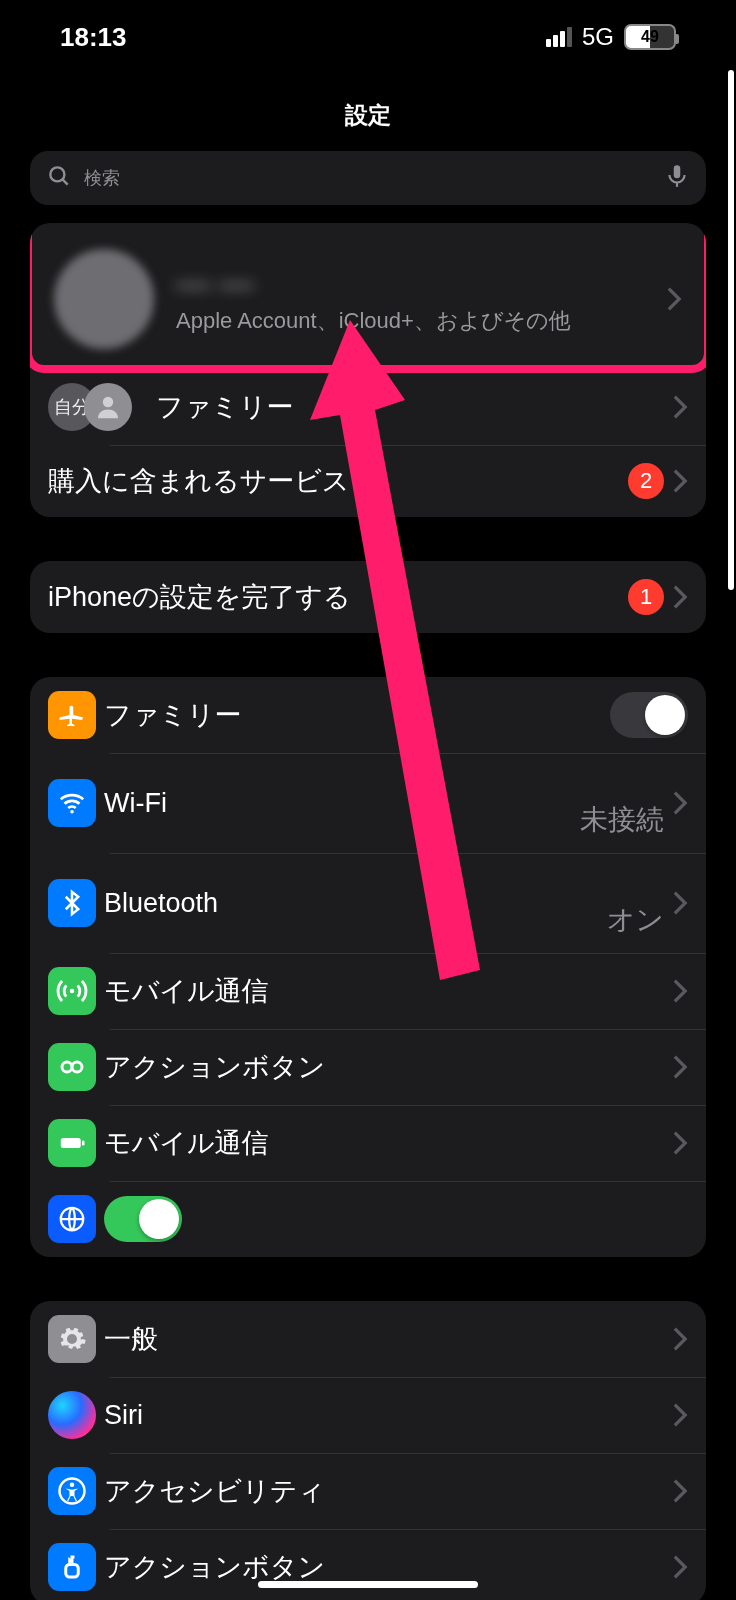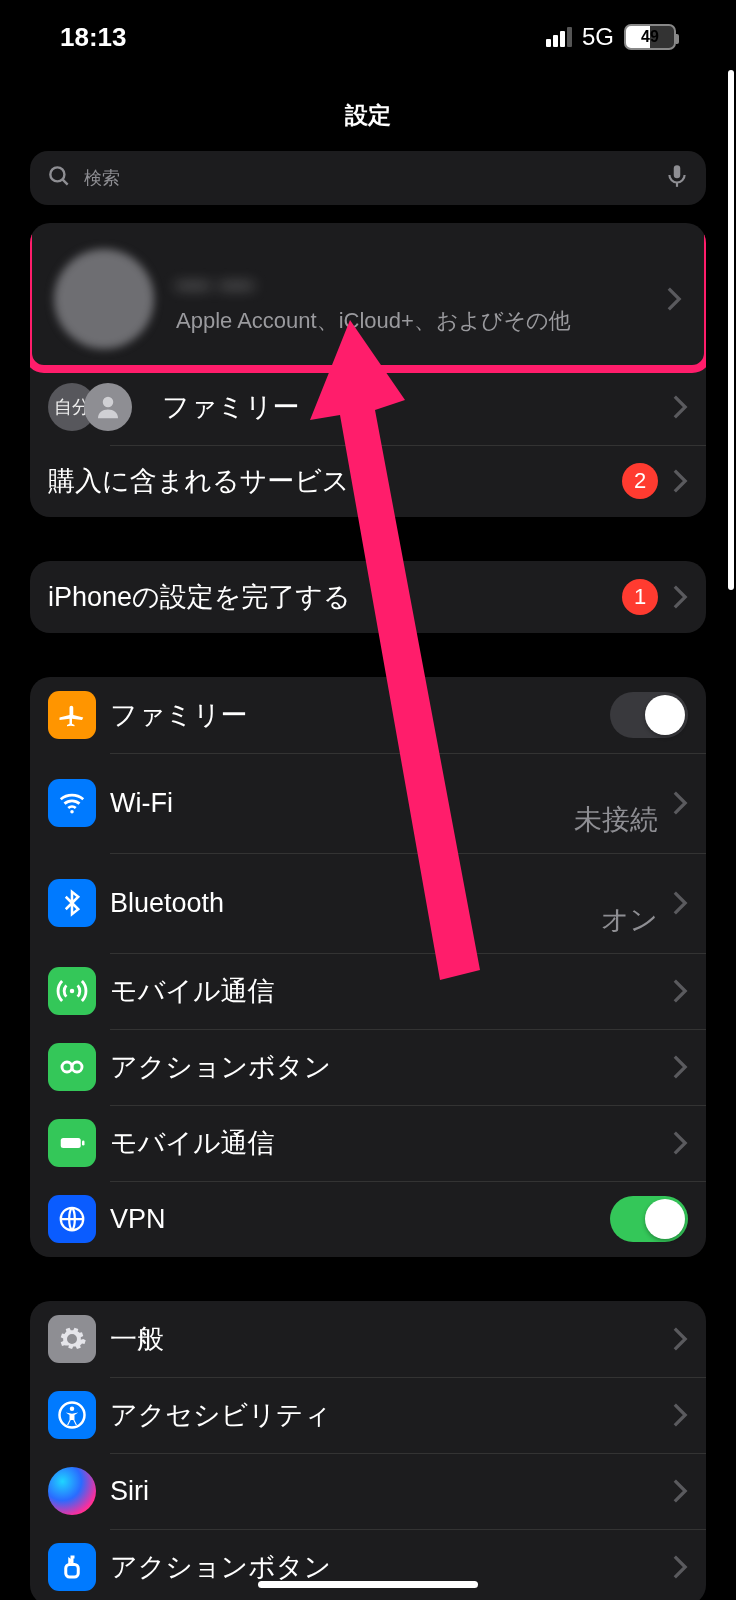--- a/index.html
+++ b/index.html
@@ -55,21 +55,21 @@
     background: #1c1c1e; border-radius: 18px;
     padding: 12px 16px; margin-bottom: 18px;
   }
   .search-bar .search-icon svg, .search-bar .mic-icon svg { width: 26px; height: 26px; }
   .search-bar .placeholder { flex: 1; color: #8e8e93; font-size: 18px; }
 
   .section {
     background: #1c1c1e; border-radius: 20px; overflow: hidden; margin-bottom: 44px;
   }
   .row {
-    display: flex; align-items: center; gap: 14px;
+    display: flex; align-items: center; gap: 8px;
     padding: 14px 18px; min-height: 72px; position: relative;
   }
   .row + .row::before {
     content:"";position:absolute;left:80px;right:0;top:0;height:1px;background:#333;
   }
   .row .icon {
     width: 48px; height: 48px; border-radius: 11px; flex-shrink:0;
     display:flex;align-items:center;justify-content:center;
   }
   .row .label { flex: 1; font-size: 27px; color: #fff; }
@@ -306,60 +306,59 @@
             <polyline points="2,2 10,10 2,18"></polyline>
           </svg></span>
     </div>
     <div class="row">
       <span class="icon bg-dblue">
         <svg viewBox="0 0 24 24" fill="none" stroke="#fff" stroke-width="1.8">
             <circle cx="12" cy="12" r="9"></circle>
             <path d="M3 12h18M12 3c3 3 3 15 0 18M12 3c-3 3-3 15 0 18"></path>
           </svg>
       </span>
-      <span class="label">VPN</span>
       <span class="toggle on">
           <span class="knob"></span>
         </span>
     </div>
   </div>
 
   <div class="section" style="margin-bottom:0;">
     <div class="row">
       <span class="icon bg-gray">
         <svg viewBox="0 0 24 24" fill="#e5e5ea">
             <path d="M12 8a4 4 0 1 0 0 8 4 4 0 0 0 0-8zm9 4l2 1-1 3-2-.5a8 8 0 0 1-1.5 1.5l.5 2-3 1-1-2a8 8 0 0 1-2 0l-1 2-3-1 .5-2A8 8 0 0 1 6 17l-2 .5-1-3 2-1a8 8 0 0 1 0-2l-2-1 1-3 2 .5A8 8 0 0 1 7.5 6L7 4l3-1 1 2a8 8 0 0 1 2 0l1-2 3 1-.5 2A8 8 0 0 1 18 7l2-.5 1 3-2 1a8 8 0 0 1 0 2z"></path>
           </svg>
       </span>
       <span class="label">一般</span>
+      <span class="chevron"><svg viewBox="0 0 12 20" fill="none" stroke="#5a5a5e" stroke-width="2.5">
+            <polyline points="2,2 10,10 2,18"></polyline>
+          </svg></span>
+    </div>
+    <div class="row">
+      <span class="icon bg-siri" style="border-radius:24px;"></span>
+      <span class="label">Siri</span>
       <span class="chevron"><svg viewBox="0 0 12 20" fill="none" stroke="#5a5a5e" stroke-width="2.5">
             <polyline points="2,2 10,10 2,18"></polyline>
           </svg></span>
     </div>
     <div class="row">
       <span class="icon bg-blue">
         <svg viewBox="0 0 24 24" fill="#fff">
             <circle cx="12" cy="12" r="10" fill="none" stroke="#fff" stroke-width="2"></circle>
             <circle cx="12" cy="7" r="1.8"></circle>
             <path d="M7 10l5 1 5-1-3 2v4l2 4h-1l-2-4h-2l-2 4H8l2-4v-4z"></path>
           </svg>
       </span>
       <span class="label">アクセシビリティ</span>
       <span class="chevron"><svg viewBox="0 0 12 20" fill="none" stroke="#5a5a5e" stroke-width="2.5">
             <polyline points="2,2 10,10 2,18"></polyline>
           </svg></span>
     </div>
     <div class="row">
-      <span class="icon bg-siri" style="border-radius:24px;"></span>
-      <span class="label">Siri</span>
-      <span class="chevron"><svg viewBox="0 0 12 20" fill="none" stroke="#5a5a5e" stroke-width="2.5">
-            <polyline points="2,2 10,10 2,18"></polyline>
-          </svg></span>
-    </div>
-    <div class="row">
       <span class="icon bg-blue">
         <svg viewBox="0 0 24 24" fill="none" stroke="#fff" stroke-width="2.4">
             <path d="M14 4h-2v6"></path>
             <rect x="7" y="10" width="10" height="10" rx="3"></rect>
             <path d="M9 4l4 3-4 3" fill="#fff" stroke="none"></path>
           </svg>
       </span>
       <span class="label">アクションボタン</span>
       <span class="chevron"><svg viewBox="0 0 12 20" fill="none" stroke="#5a5a5e" stroke-width="2.5">
             <polyline points="2,2 10,10 2,18"></polyline>

